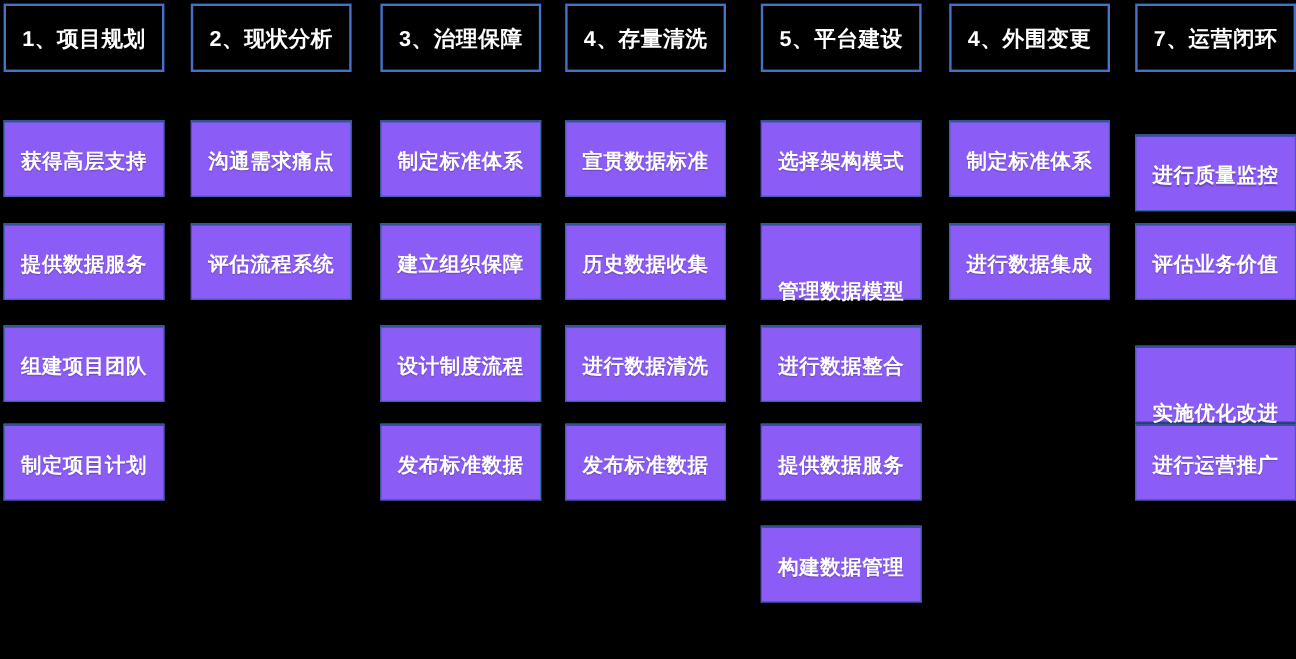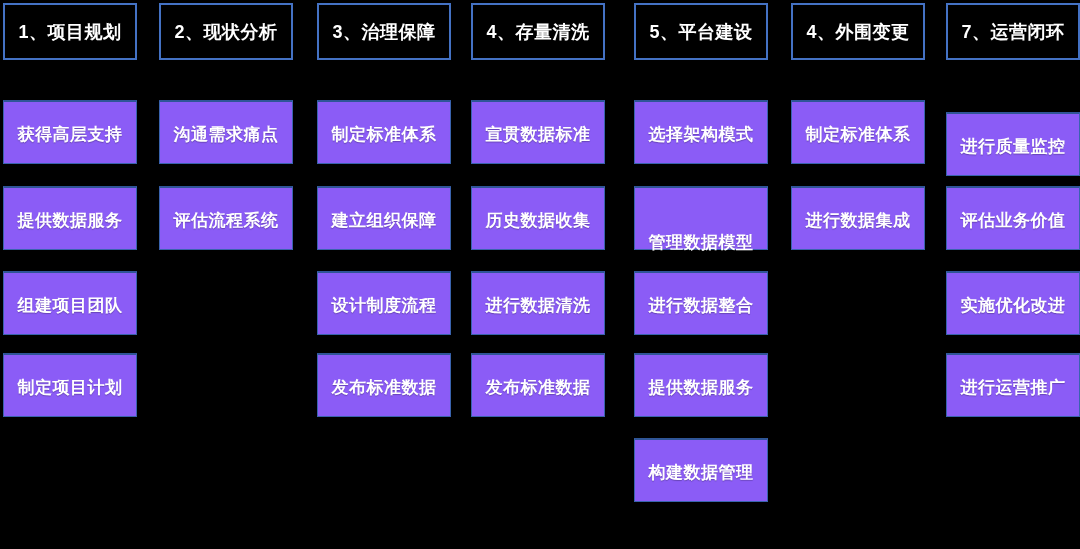--- a/index.html
+++ b/index.html
@@ -173,20 +173,20 @@
     <div class="column" style="left: 946px;">
       <div class="phase-header">
         <span class="phase-header-label">7、运营闭环</span>
       </div>
       <div class="task-box" style="top: 112px;">
         <span class="task-label">进行质量监控</span>
       </div>
       <div class="task-box" style="top: 186px;">
         <span class="task-label">评估业务价值</span>
       </div>
-      <div class="task-box" style="top: 271px;">
+      <div class="task-box" style="top: 288px; align-items: flex-end;">
         <span class="task-label">实施优化改进</span>
       </div>
       <div class="task-box" style="top: 353px;">
         <span class="task-label">进行运营推广</span>
       </div>
     </div>
   </div>
 
 </body></html>

